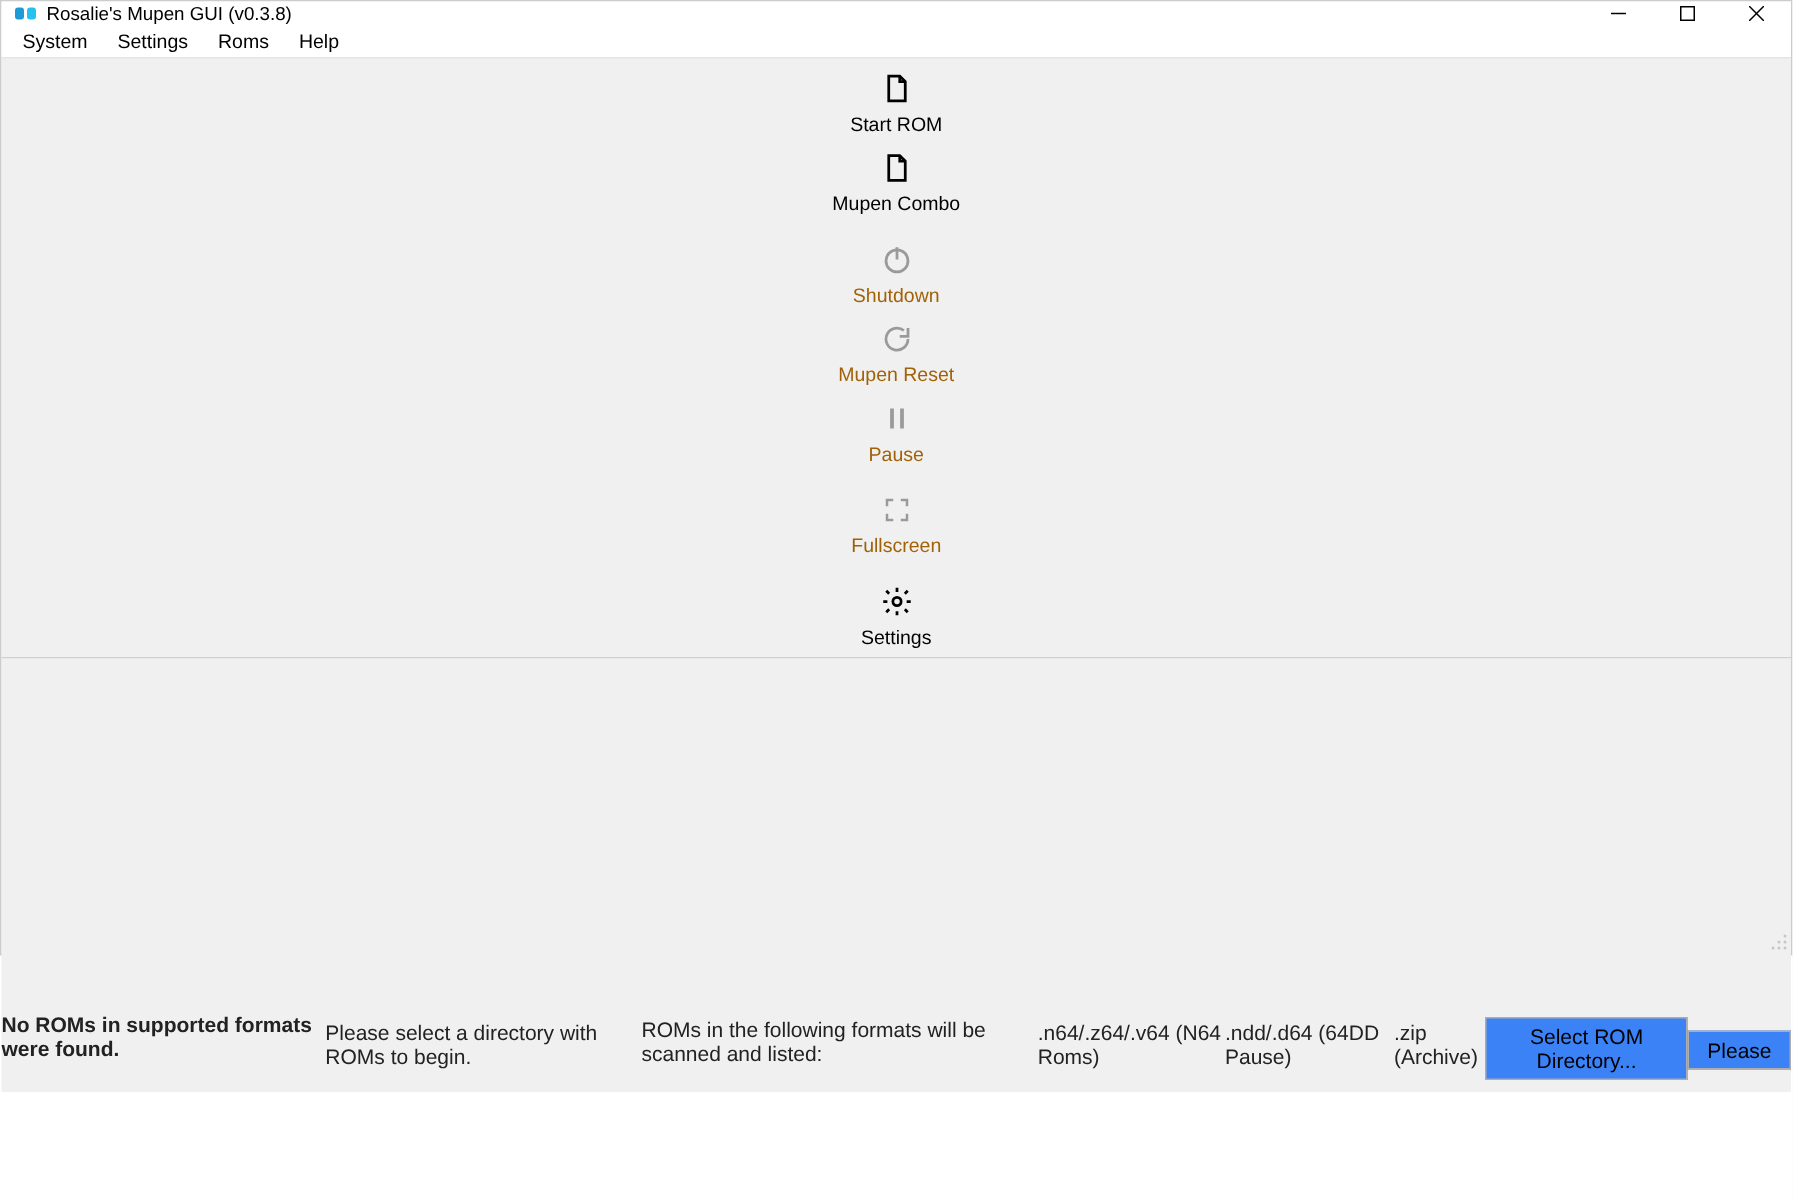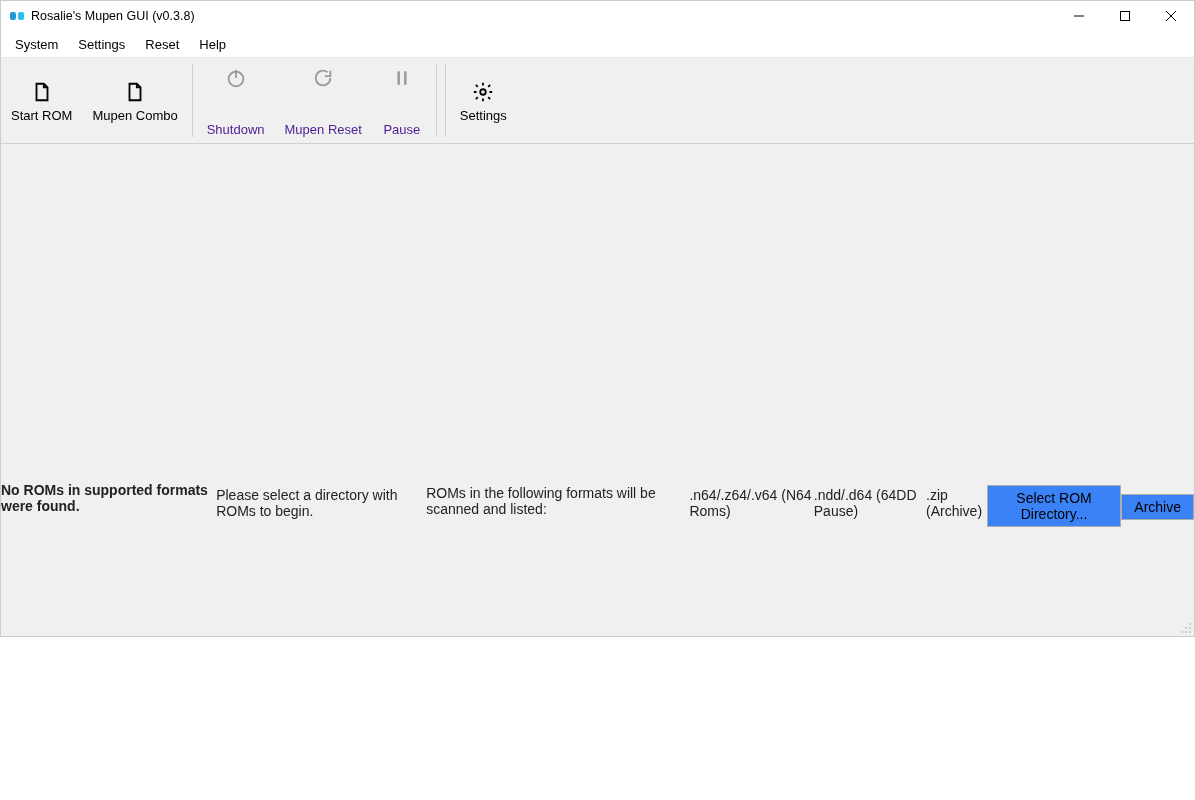--- a/index.html
+++ b/index.html
@@ -44,29 +44,30 @@
   }
   .menu-item { padding:3px 10px; }
 
   
   .toolbar {
     display:flex; align-items:stretch;
     background:#f0f0f0;
     border-top:1px solid #e5e5e5;
     border-bottom:1px solid #d0d0d0;
     padding:2px 0;
+    flex-direction:column;
   }
   .tool-btn {
     display:flex; flex-direction:column; align-items:center; justify-content:center;
     padding:6px 10px 4px;
     min-width:60px;
     font-size:13px;
     color:#000;
   }
-  .tool-btn.disabled { color:#4c1d95;gap:28px; }
+  .tool-btn.disabled { color:#a16207; }
   .tool-btn.disabled svg { stroke:#9a9a9a; }
   .tool-btn .ico { height:24px; display:flex; align-items:center; justify-content:center; margin-bottom:4px; }
   .tool-sep { width:1px; background:#d0d0d0; margin:4px 4px; }
 
   
   .content {
     flex:1;
     background:#f0f0f0;
     display:flex; flex-direction:row; align-items:center; justify-content:flex-start;
     padding-top:225px;
@@ -122,21 +123,21 @@
             <line x1="0" y1="0" x2="10" y2="10" stroke-width="1"></line>
             <line x1="10" y1="0" x2="0" y2="10" stroke-width="1"></line>
           </svg>
       </div>
     </div>
   </div>
 
   <div class="menubar">
     <div class="menu-item">System</div>
     <div class="menu-item">Settings</div>
-    <div class="menu-item">Reset</div>
+    <div class="menu-item">Roms</div>
     <div class="menu-item">Help</div>
   </div>
 
   <div class="toolbar">
 
     <div class="tool-btn">
       <span class="ico">
         <svg width="22" height="22" viewBox="0 0 24 24" fill="none" stroke="#000" stroke-width="2">
             <path d="M6 3h8l4 4v14H6z"></path>
             <path d="M14 3v4h4"></path>
@@ -183,20 +184,31 @@
             <line x1="8" y1="4" x2="8" y2="20"></line>
             <line x1="16" y1="4" x2="16" y2="20"></line>
           </svg>
       </span>
       <span>Pause</span>
     </div>
 
 
     <div class="tool-sep"></div>
 
+    <div class="tool-btn disabled">
+      <span class="ico">
+        <svg width="20" height="20" viewBox="0 0 24 24" fill="none" stroke="#9a9a9a" stroke-width="2">
+            <path d="M4 9V4h5"></path>
+            <path d="M20 9V4h-5"></path>
+            <path d="M4 15v5h5"></path>
+            <path d="M20 15v5h-5"></path>
+          </svg>
+      </span>
+      <span>Fullscreen</span>
+    </div>
 
     <div class="tool-sep"></div>
 
     <div class="tool-btn">
       <span class="ico">
         <svg width="22" height="22" viewBox="0 0 24 24" fill="none" stroke="#000" stroke-width="2">
             <circle cx="12" cy="12" r="3"></circle>
             <path d="M12 2v3M12 19v3M4.2 4.2l2.1 2.1M17.7 17.7l2.1 2.1M2 12h3M19 12h3M4.2 19.8l2.1-2.1M17.7 6.3l2.1-2.1"></path>
           </svg>
       </span>
@@ -205,21 +217,21 @@
   </div>
 
   <div class="content">
     <div class="headline">No ROMs in supported formats were found.</div>
     <div class="line">Please select a directory with ROMs to begin.</div>
     <div class="line" style="margin-top:12px">ROMs in the following formats will be scanned and listed:</div>
     <div class="line">.n64/.z64/.v64 (N64 Roms)</div>
     <div class="line">.ndd/.d64 (64DD Pause)</div>
     <div class="line">.zip (Archive)</div>
     <button class="btn">Select ROM Directory...</button>
-    <button class="btn">Archive</button>
+    <button class="btn">Please</button>
   </div>
 
   <svg class="grip" viewBox="0 0 14 14">
     <circle cx="12" cy="4" r="1" fill="#888"></circle>
     <circle cx="8" cy="8" r="1" fill="#888"></circle>
       <circle cx="12" cy="8" r="1" fill="#888"></circle>
     <circle cx="4" cy="12" r="1" fill="#888"></circle>
       <circle cx="8" cy="12" r="1" fill="#888"></circle>
       <circle cx="12" cy="12" r="1" fill="#888"></circle>
   </svg>

